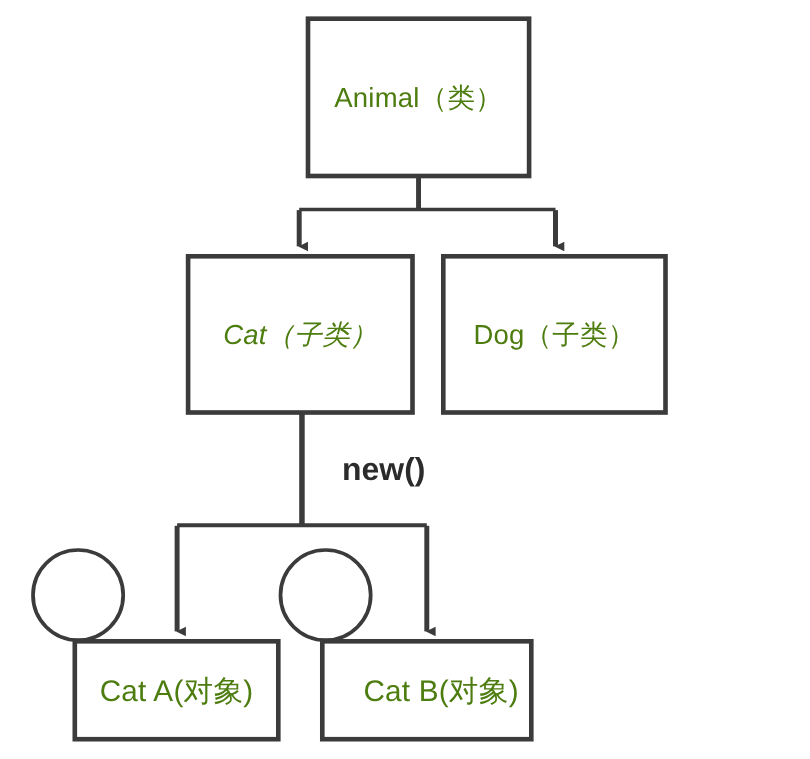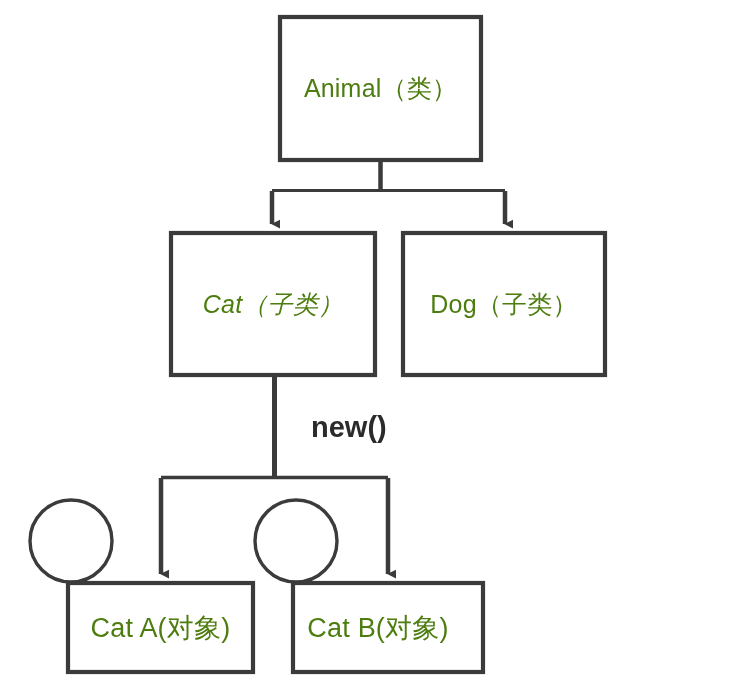--- a/index.html
+++ b/index.html
@@ -79,15 +79,15 @@
 </svg>
 
 <div class="node-label class-label" style="left:280px; top:17px; width:201px; height:143px;">Animal（类）</div>
 
 <div class="node-label class-label" style="left:171px; top:233px; width:204px; height:142px;font-style:italic;">Cat（子类）</div>
 
 <div class="node-label class-label" style="left:403px; top:233px; width:202px; height:142px;">Dog（子类）</div>
 
 <div class="node-label object-label" style="left:68px; top:583px; width:185px; height:89px;">Cat A(对象)</div>
 
-<div class="node-label object-label" style="left:283px; top:583px; width:190px; height:89px;">Cat B(对象)</div>
+<div class="node-label object-label" style="left:306px; top:583px; width:190px; height:89px;">Cat B(对象)</div>
 
 <div class="edge-label" style="left:292px; top:411px;margin-left:19px;">new()</div>
 
 </body></html>

